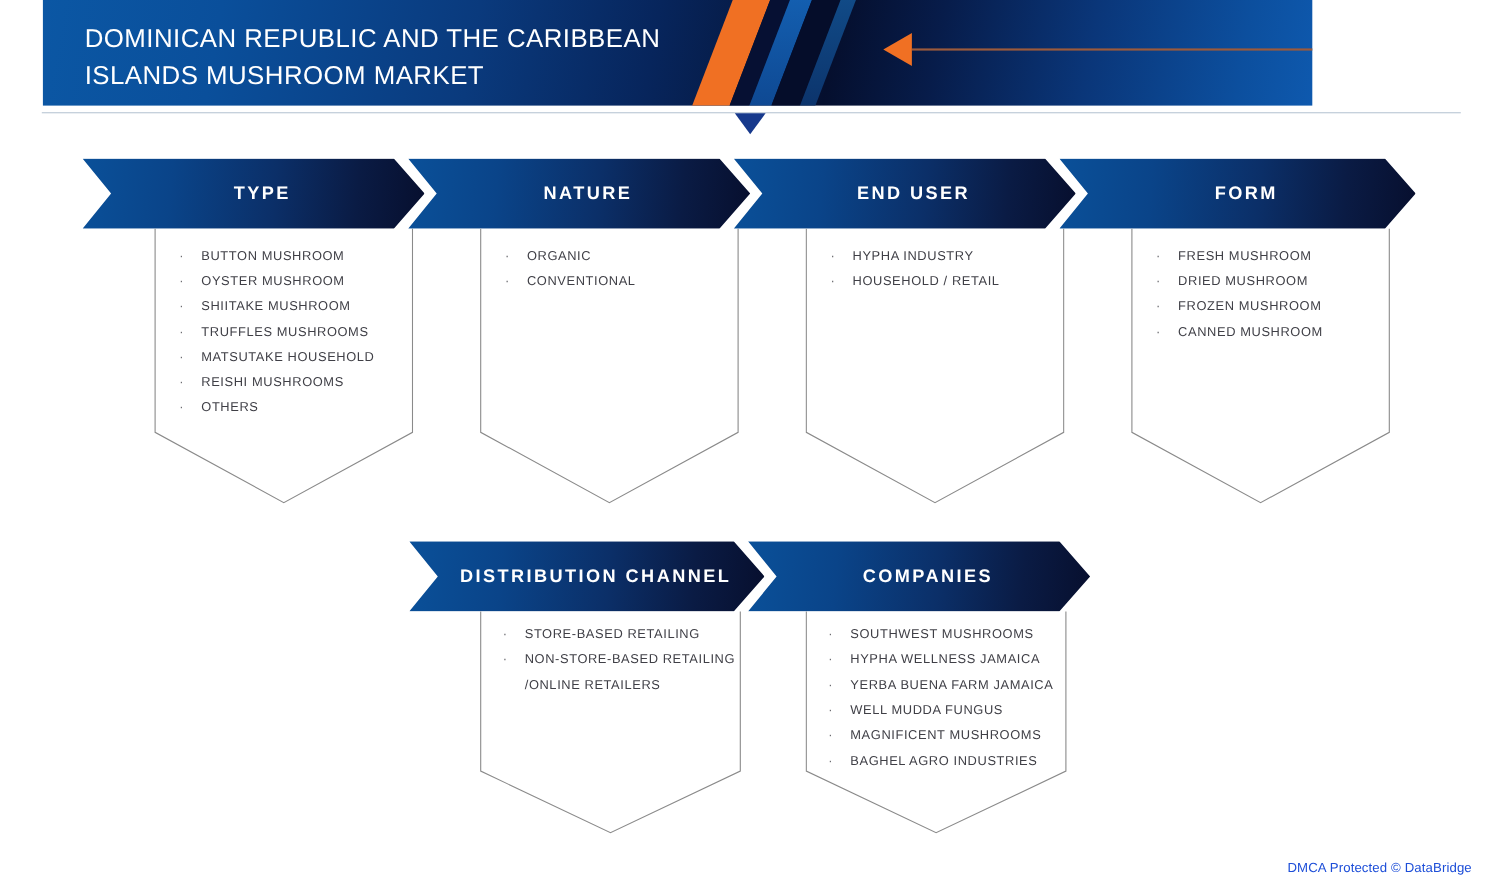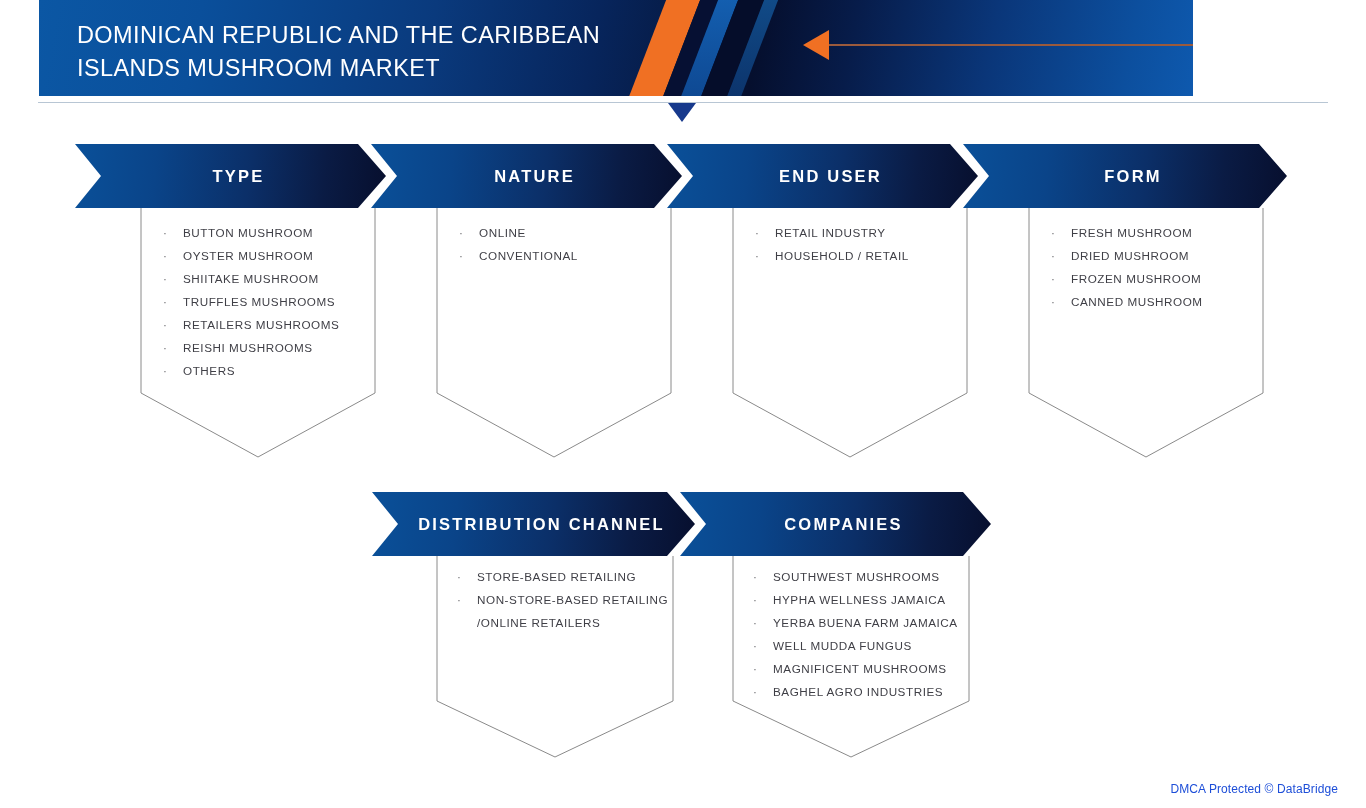--- a/index.html
+++ b/index.html
@@ -181,48 +181,48 @@
     <span class="banner-label">TYPE</span>
   </div>
   <svg class="card-outline" style="left:65px; top:63px;" width="236" height="252" viewBox="0 0 236 252">
     <polyline points="1,1 1,186 118,250 235,186 235,1" fill="none" stroke="#8a8a8a" stroke-width="1"></polyline>
   </svg>
   <ul class="bullets" style="left:85px; top:77px; width:215px;">
     <li><span class="dot">·</span><span>BUTTON MUSHROOM</span></li>
     <li><span class="dot">·</span><span>OYSTER MUSHROOM</span></li>
     <li><span class="dot">·</span><span>SHIITAKE MUSHROOM</span></li>
     <li><span class="dot">·</span><span>TRUFFLES MUSHROOMS</span></li>
-    <li><span class="dot">·</span><span>RETAILERS MUSHROOMS</span></li>
+    <li><span class="dot">·</span><span>MATSUTAKE HOUSEHOLD</span></li>
     <li><span class="dot">·</span><span>REISHI MUSHROOMS</span></li>
     <li><span class="dot">·</span><span>OTHERS</span></li>
   </ul>
 </div>
 
 <div class="seg" style="left:371px; top:144px; width:311px;">
   <div class="banner" style="width:311px;">
     <span class="banner-label">NATURE</span>
   </div>
   <svg class="card-outline" style="left:65px; top:63px;" width="236" height="252" viewBox="0 0 236 252">
     <polyline points="1,1 1,186 118,250 235,186 235,1" fill="none" stroke="#8a8a8a" stroke-width="1"></polyline>
   </svg>
   <ul class="bullets" style="left:85px; top:77px; width:215px;">
-    <li><span class="dot">·</span><span>ONLINE</span></li>
+    <li><span class="dot">·</span><span>ORGANIC</span></li>
     <li><span class="dot">·</span><span>CONVENTIONAL</span></li>
   </ul>
 </div>
 
 <div class="seg" style="left:667px; top:144px; width:311px;">
   <div class="banner" style="width:311px;">
     <span class="banner-label">END USER</span>
   </div>
   <svg class="card-outline" style="left:65px; top:63px;" width="236" height="252" viewBox="0 0 236 252">
     <polyline points="1,1 1,186 118,250 235,186 235,1" fill="none" stroke="#8a8a8a" stroke-width="1"></polyline>
   </svg>
   <ul class="bullets" style="left:85px; top:77px; width:215px;">
-    <li><span class="dot">·</span><span>RETAIL INDUSTRY</span></li>
+    <li><span class="dot">·</span><span>HYPHA INDUSTRY</span></li>
     <li><span class="dot">·</span><span>HOUSEHOLD / RETAIL</span></li>
   </ul>
 </div>
 
 <div class="seg" style="left:963px; top:144px; width:324px;">
   <div class="banner" style="width:324px;">
     <span class="banner-label">FORM</span>
   </div>
   <svg class="card-outline" style="left:65px; top:63px;" width="236" height="252" viewBox="0 0 236 252">
     <polyline points="1,1 1,186 118,250 235,186 235,1" fill="none" stroke="#8a8a8a" stroke-width="1"></polyline>

